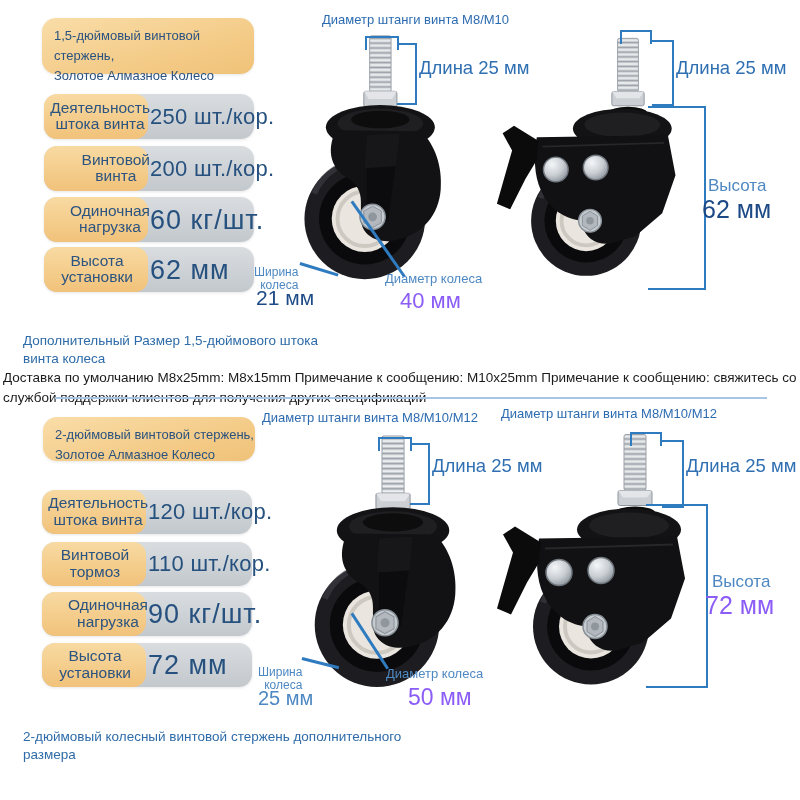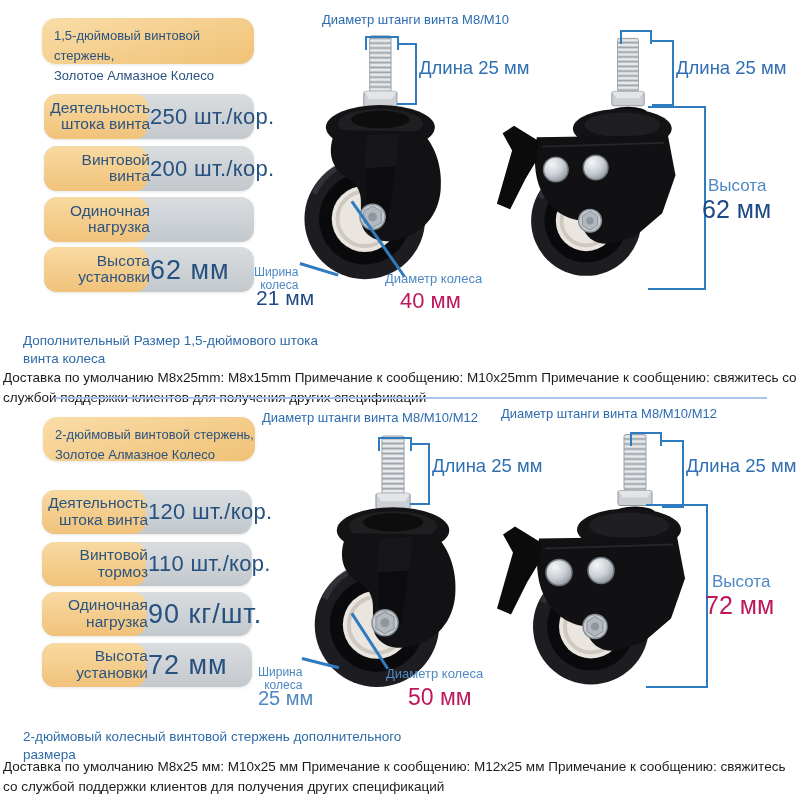--- a/index.html
+++ b/index.html
@@ -2,52 +2,52 @@
 <html><head>
 <meta charset="utf-8">
 <style>
   html,body{margin:0;padding:0;background:#fff;}
   .canvas{
     position:relative;width:800px;height:800px;background:#ffffff;overflow:hidden;
     font-family:"Liberation Sans",sans-serif;color:#1b1b1b;
   }
   
   .spec-header{
-    position:absolute;width:212px;height:46px;border-radius:14px;
+    position:absolute;width:212px;height:56px;border-radius:14px;
     background:linear-gradient(165deg,#f9dda8 0%,#f3c984 70%,#efc278 100%);
     box-shadow:0 1px 3px rgba(0,0,0,.10);
     padding:8px 0 0 12px;box-sizing:border-box;
     font-size:13px;line-height:1.55;color:#2b527f;
   }
   .spec-row{
     position:absolute;width:210px;height:45px;border-radius:13px;
     background:linear-gradient(180deg,#d9dde0 0%,#c3c8cd 100%);
     box-shadow:0 1px 3px rgba(0,0,0,.10);
   }
   .pill{
     position:absolute;left:0;top:0;width:104px;height:100%;border-radius:13px;
     background:linear-gradient(180deg,#f8daa2 0%,#f1c27a 100%);
   }
   .row-label{
     position:absolute;right:104px;top:50%;transform:translateY(-50%);
-    white-space:pre-line;font-size:15.5px;line-height:1.08;color:#2c5480;text-align:right;
+    white-space:pre-line;font-size:15.5px;line-height:1.08;color:#2c5480;text-align:center;
   }
   .row-value{
     position:absolute;left:106px;top:50%;transform:translateY(-50%);
     white-space:nowrap;font-size:22px;color:#26517f;letter-spacing:.3px;font-weight:500;
   }
   .row-value.big{font-size:27px;letter-spacing:1px;}
   
   .ann{position:absolute;white-space:nowrap;}
   .ann-2line{white-space:pre-line;line-height:1.1;text-align:right;}
   .lbl-stem{font-size:13px;color:#2c6bb0;}
   .lbl-light{color:#4e88c2;}
   .lbl-len{font-size:18.5px;color:#2f6fb2;}
   .val-navy{color:#1d4a87;font-weight:500;}
-  .val-mid{color:#be185d;}
+  .val-mid{color:#8b5cf6;}
   .brk-top{position:absolute;border:2.5px solid #2f7bc0;border-bottom:none;}
   .brk-right{position:absolute;border:2.5px solid #2f7bc0;border-left:none;}
   .pointer{position:absolute;height:2.5px;background:#2f7bc0;transform-origin:left center;}
   .divider{position:absolute;height:2px;background:#a8c4e6;}
   .subhead{position:absolute;font-size:13.5px;line-height:1.3;color:#2e6ba8;margin-left:20px;}
   .para{position:absolute;font-size:13.5px;line-height:1.45;color:#1b1b1b;width:795px;}
   .caster{position:absolute;}
 </style>
 </head>
 <body>
@@ -126,20 +126,21 @@
   <div class="spec-row" style="left:44px;top:146px">
     <div class="pill"></div>
     <div class="row-label">Винтовой
 винта</div>
     <div class="row-value">200 шт./кор.</div>
   </div>
   <div class="spec-row" style="left:44px;top:197px">
     <div class="pill"></div>
     <div class="row-label">Одиночная
 нагрузка</div>
+    <div class="row-value big">60 кг/шт.</div>
   </div>
   <div class="spec-row" style="left:44px;top:247px">
     <div class="pill"></div>
     <div class="row-label">Высота установки</div>
     <div class="row-value big">62 мм</div>
   </div>
 
   <svg class="caster" style="left:283px;top:30px" width="185" height="255" viewBox="0 0 190 262">
       <use href="#caster-plain"></use>
     </svg>
@@ -228,15 +229,14 @@
   <div class="pointer" style="left:302px;top:657px;width:38px;transform:rotate(14deg)"></div>
   <div class="ann ann-2line lbl-light" style="left:258px;top:666px;font-size:12px">Ширина
 колеса</div>
   <div class="ann lbl-light" style="left:258px;top:687px;font-size:20px">25 мм</div>
 
   <div class="pointer" style="left:352px;top:612px;width:66px;transform:rotate(57deg)"></div>
   <div class="ann lbl-light" style="left:386px;top:666px;font-size:13px">Диаметр колеса</div>
   <div class="ann val-mid" style="left:408px;top:684px;font-size:23px">50 мм</div>
 
   <div class="subhead" style="left:3px;top:728px;width:420px">2-дюймовый колесный винтовой стержень дополнительного размера</div>
-  <div class="para" style="left:3px;top:757px">Доставка по умолчанию M8x25 мм: M10x25 мм Примечание к сообщению: M12x25 мм Примечание к сообщению: свяжитесь со службой поддержки клиентов для получения других спецификаций</div>
 
 </div>
 
 </body></html>

